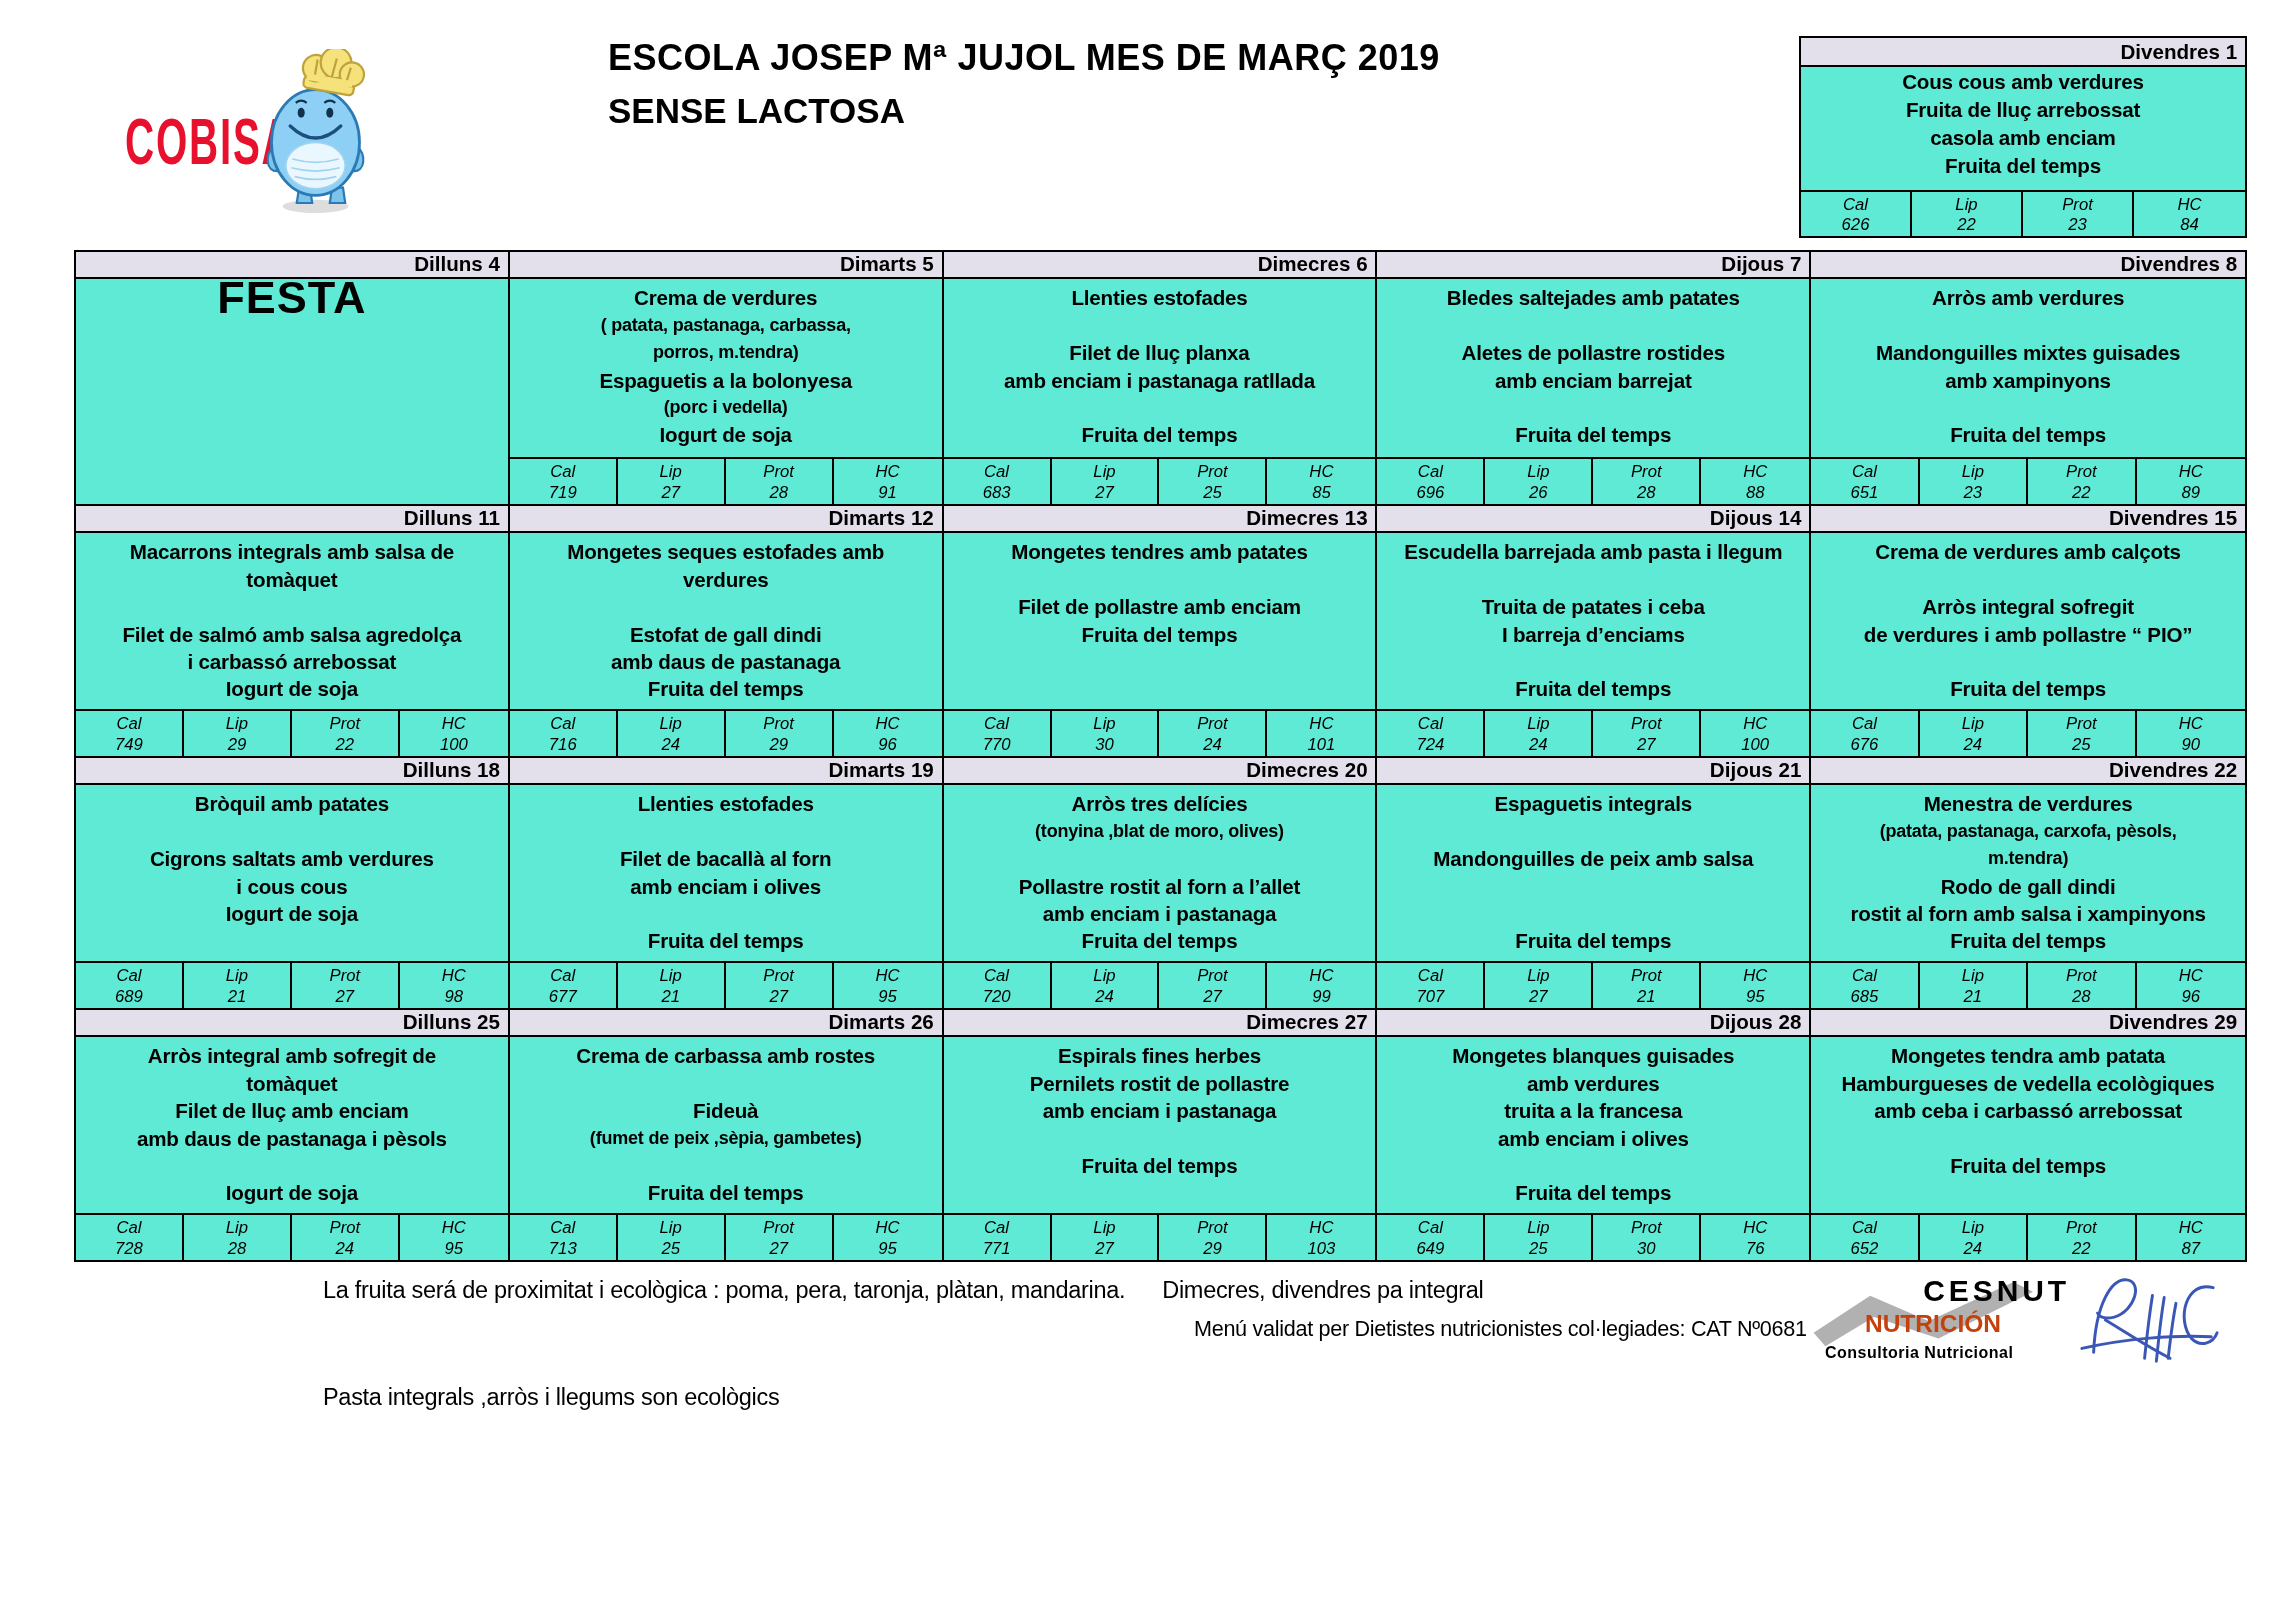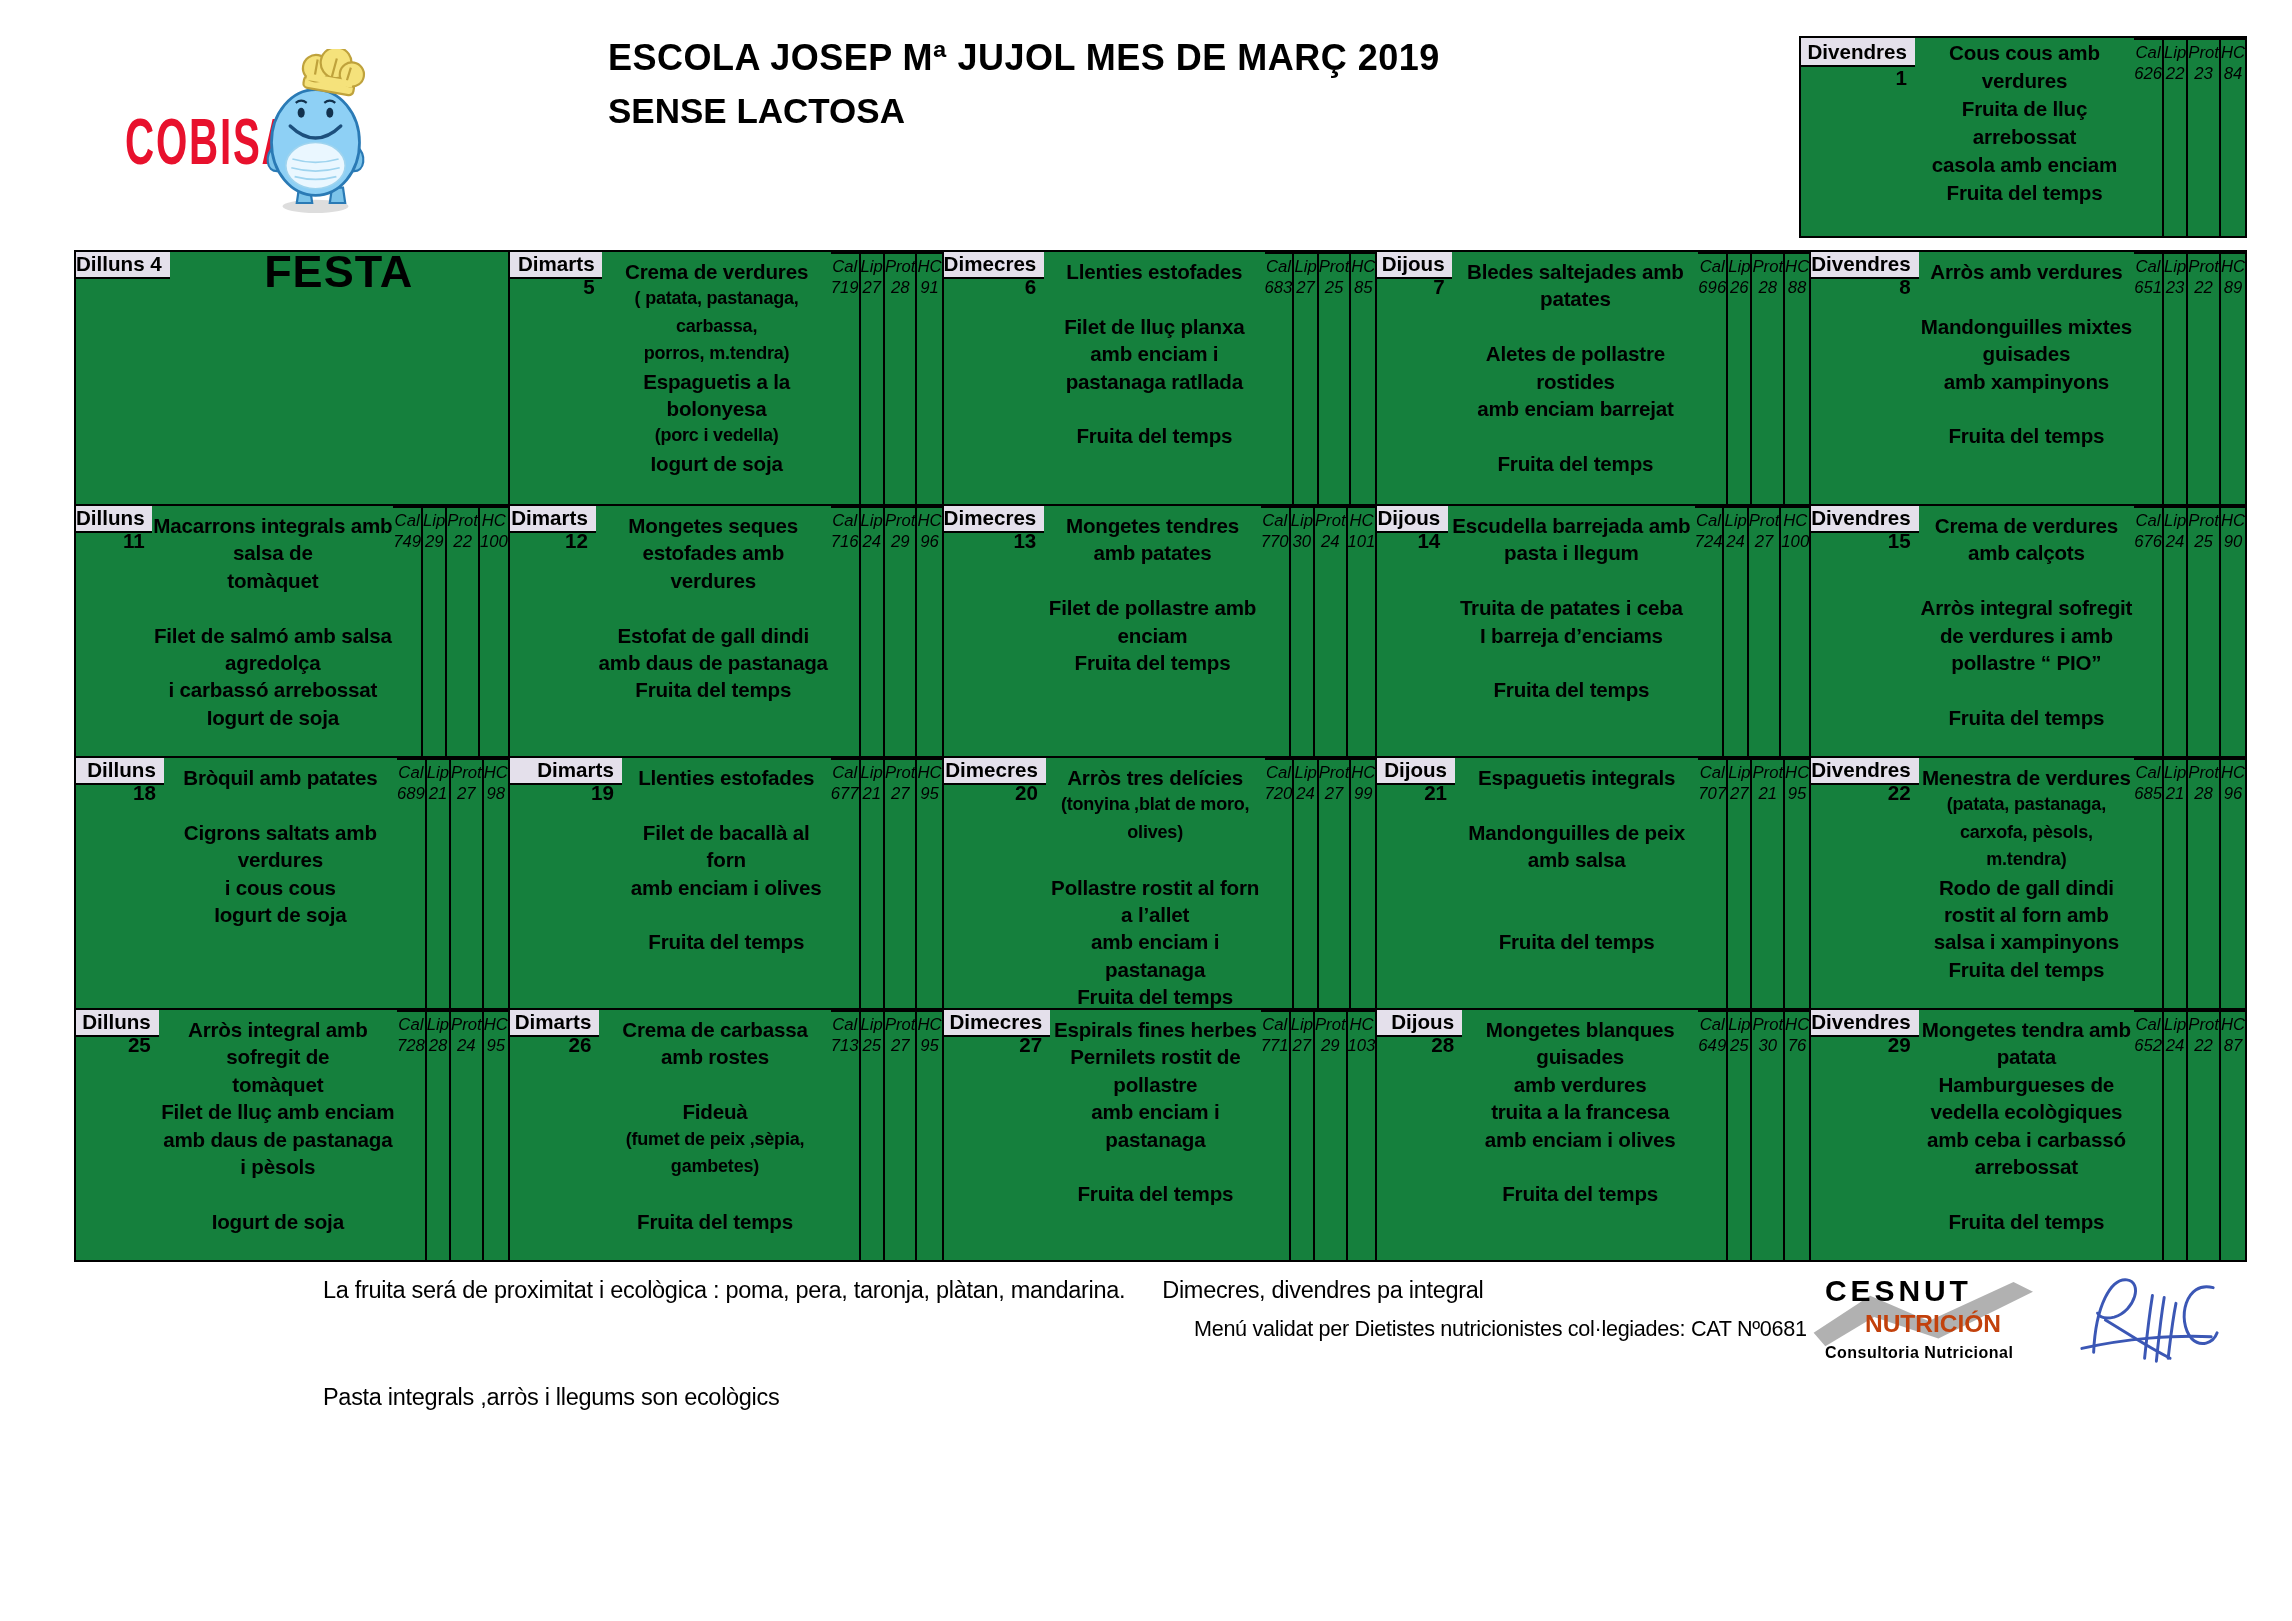--- a/index.html
+++ b/index.html
@@ -10,21 +10,21 @@
   .cobisa-logo { position:absolute; left:125px; top:47px; width:294px; height:167px; }
   .cobisa-text { position:absolute; left:0; top:57px; font-size:65px; font-weight:bold; color:#e8112d;
                  letter-spacing:2.9px; transform:scaleX(0.62); transform-origin:left center; white-space:nowrap; }
   .cobisa-mascot { position:absolute; left:139px; top:2px; }
 
   .title-block { position:absolute; left:608px; top:37px; width:980px; text-align:left; }
   .title-line1 { font-size:36px; font-weight:bold; letter-spacing:0.5px; }
   .title-line2 { font-size:35px; font-weight:bold; margin-top:11.8px; }
 
   
-  .day-cell { display:flex; background:#15803d; border-right:2px solid #000; overflow:hidden; }
+  .day-cell { display:flex; flex-direction:column; background:#5eead4; border-right:2px solid #000; overflow:hidden; }
   .day-cell:last-child { border-right:none; }
   .day-header { height:26.5px; line-height:22.5px; background:#e4e0eb; border-bottom:2.9px solid #000;
                 font-weight:bold; font-size:20.6px; text-align:right; padding:1px 7.8px 0 0; }
   .day-body { flex:1 1 auto; padding-top:5.9px; }
   .menu-line { min-height:27.4px; line-height:27.4px; text-align:center; font-weight:bold; font-size:20.6px; letter-spacing:-0.2px; }
   .menu-line.small { font-size:18px; }
   .festa .day-body { }
   .festa .menu-line { font-size:45px; letter-spacing:1px; }
   .nutri { flex:0 0 47px; border-top:2px solid #000; display:grid; grid-template-columns:repeat(4,1fr); }
   .nutri-cell { border-right:2px solid #000; text-align:center; font-style:italic; padding-top:2px; }
@@ -46,21 +46,21 @@
   .week + .week { border-top:2.9px solid #000; }
 
   
   .note1 { position:absolute; left:323px; top:1277px; font-size:23.5px; letter-spacing:-0.3px; }
   .note1 .gap { display:inline-block; width:37px; }
   .note2 { position:absolute; left:1194px; top:1316px; font-size:21.6px; letter-spacing:-0.3px; }
   .note3 { position:absolute; left:323px; top:1384px; font-size:23.5px; letter-spacing:-0.3px; }
 
   .cesnut { position:absolute; left:1825px; top:1274px; width:245px; height:108px; }
   .cesnut svg.swoosh { position:absolute; left:-11.8px; top:7.8px; }
-  .cesnut-l1 { position:relative; font-size:30px; font-weight:bold; letter-spacing:3.9px; color:#000; }
+  .cesnut-l1 { position:relative; font-size:30px; font-weight:bold; letter-spacing:3.9px; color:#000;text-align:right; }
   .cesnut-l2 { position:relative; font-size:24.5px; font-weight:bold; color:#c2410c; text-align:center; width:216px; margin-top:2px; }
   .cesnut-l3 { position:relative; font-size:16px; font-weight:bold; color:#000; margin-top:5.9px; letter-spacing:0.5px; }
 
   .signature { position:absolute; left:2076px; top:1266px; width:147px; height:110px; }
 </style>
 </head>
 <body>
 
 <div class="cobisa-logo">
   <div class="cobisa-text">COBISA</div>

